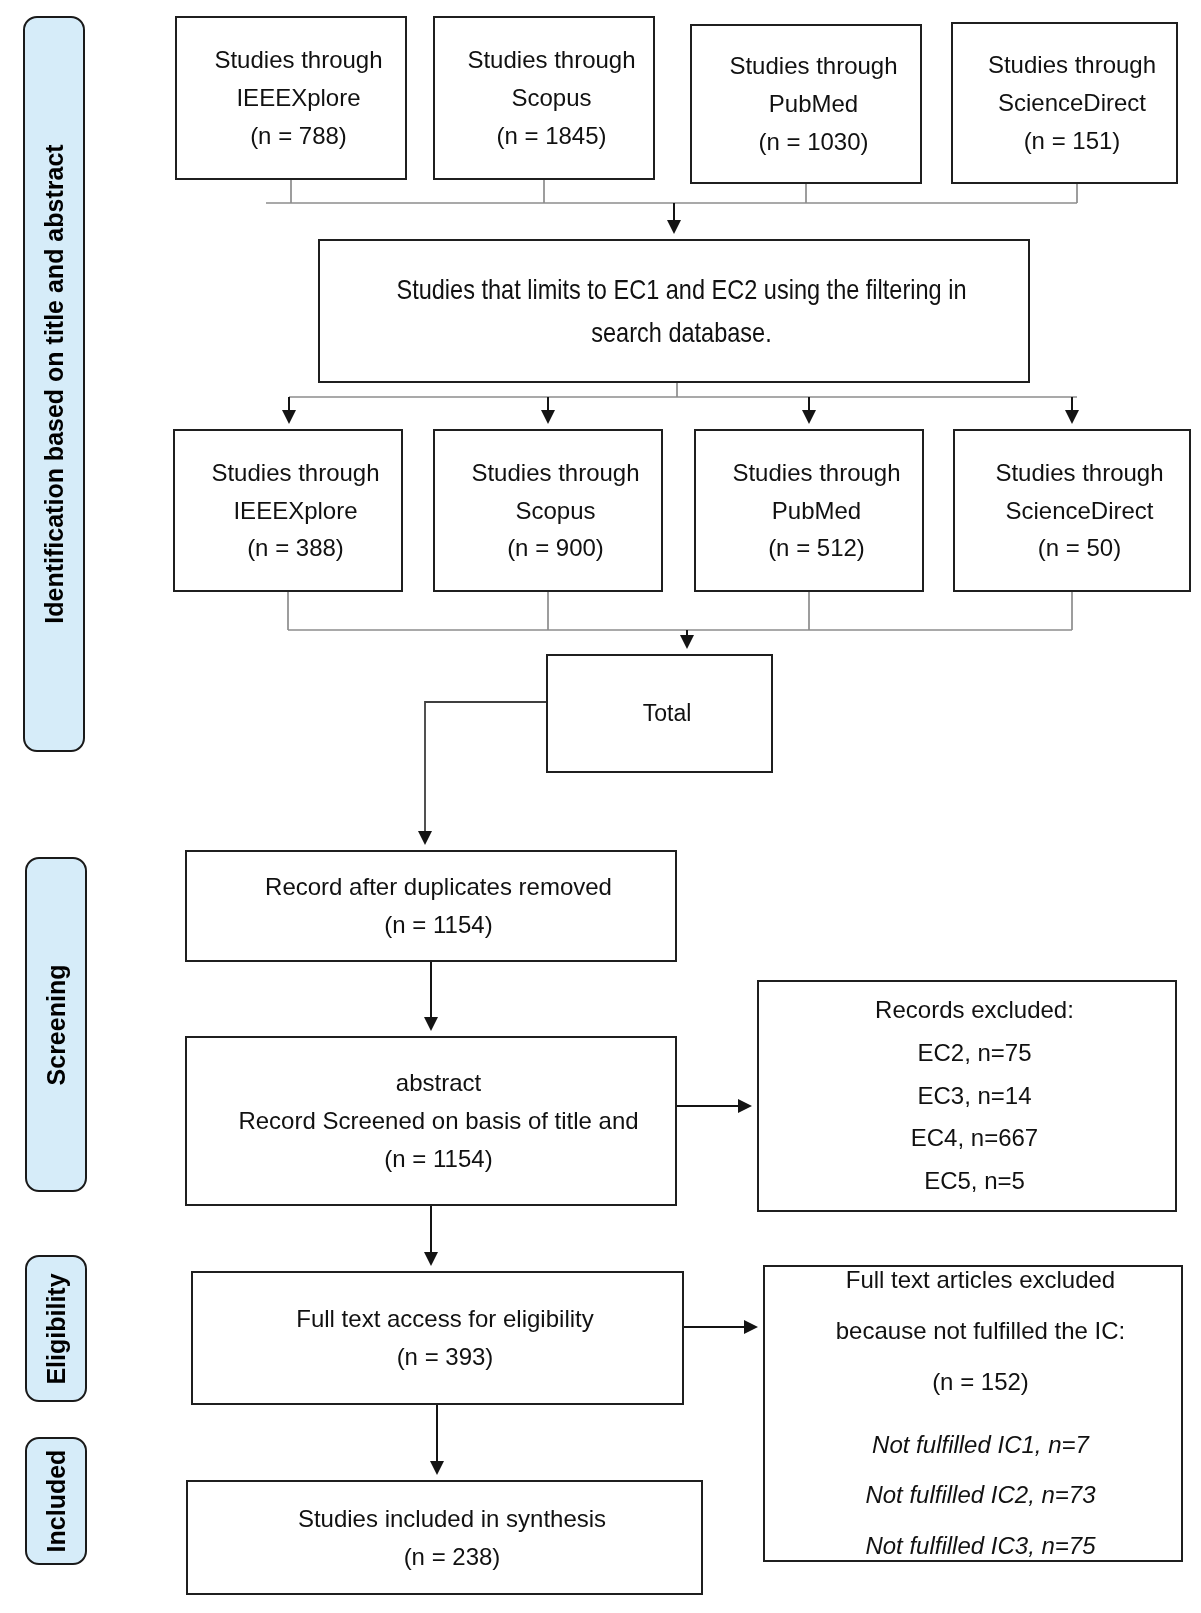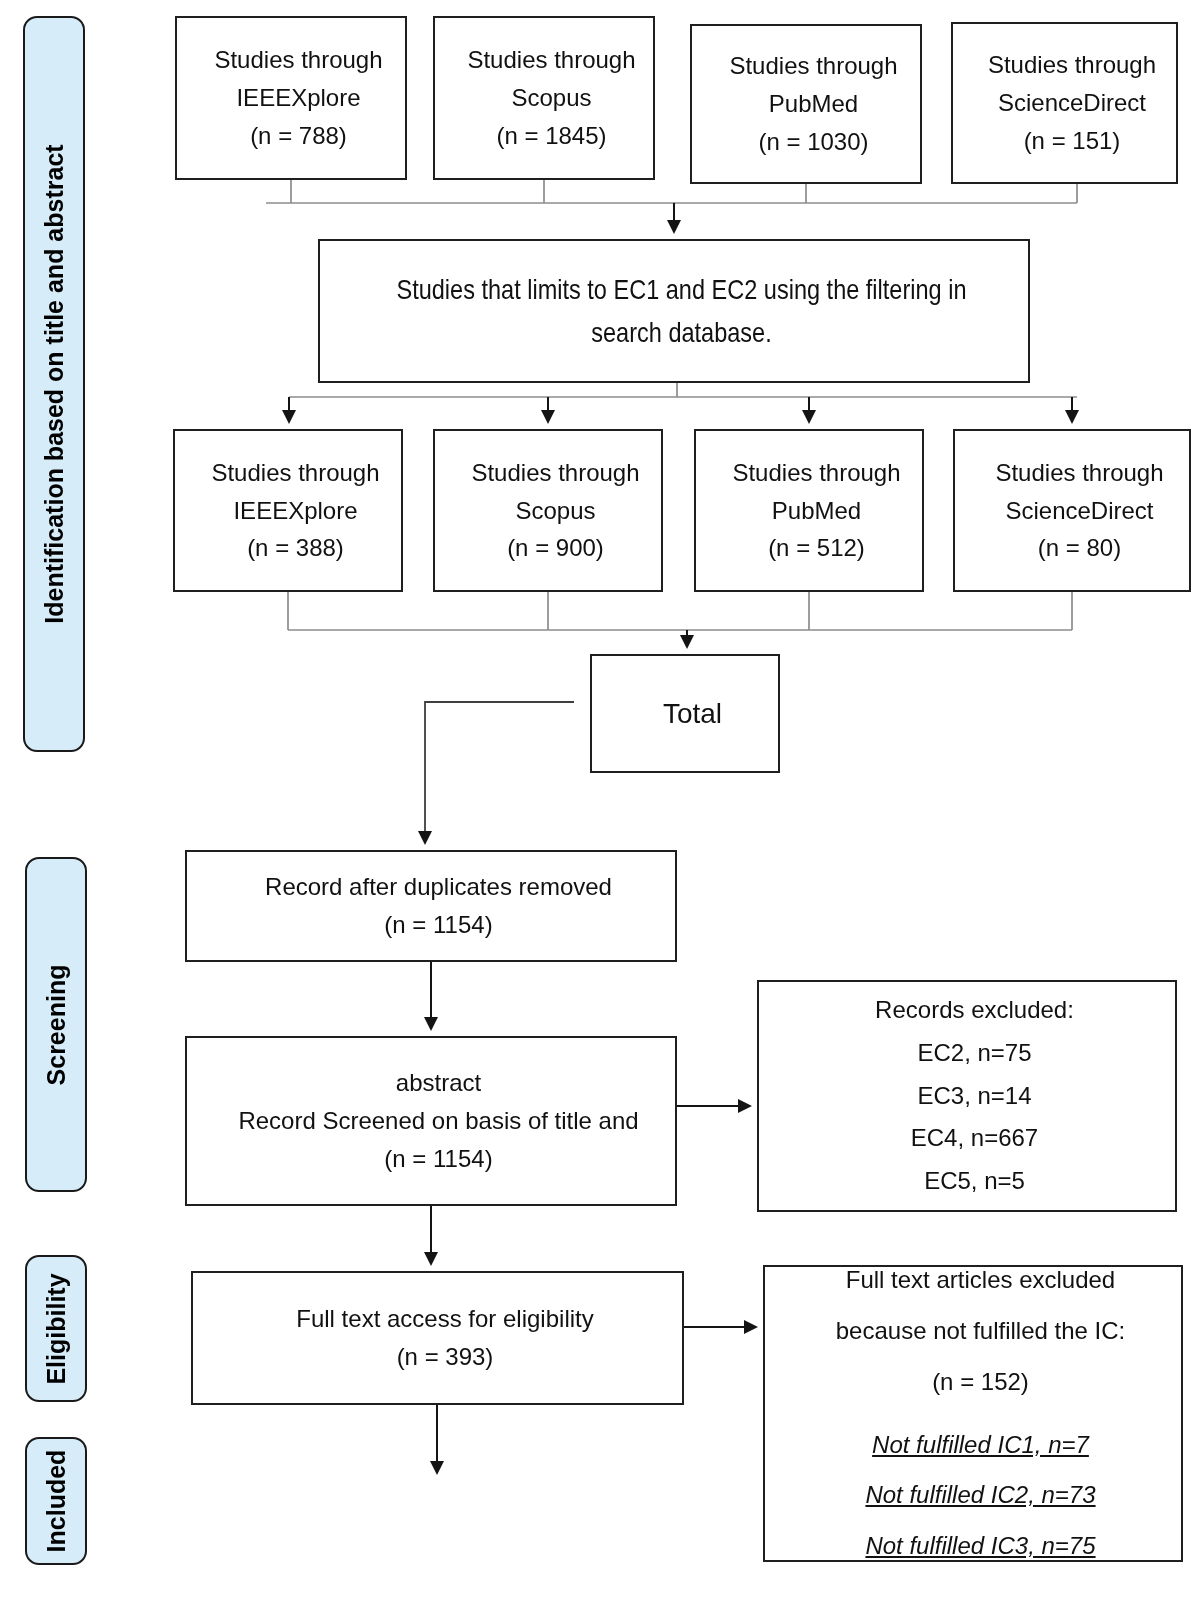--- a/index.html
+++ b/index.html
@@ -22,21 +22,21 @@
     text-align:center;font-size:24px;line-height:1.58;color:#111;padding-left:15px;
   }
   .box .ln{width:100%;}
   .condensed .squeeze{
     transform:scaleX(0.84);transform-origin:50% 50%;
     font-size:28px;line-height:1.55;white-space:nowrap;
   }
   .roomy{line-height:1.78;}
   .excl2{line-height:1.62;gap:12px;}
   .excl2 .gap{height:38px;}
-  .italic{font-style:italic;text-decoration:underline;}
+  .italic{font-style:italic;}
   svg.connectors{position:absolute;left:0;top:0;pointer-events:none;}
 </style>
 </head>
 <body>
 
 <div id="canvas">
 
   <svg class="connectors" width="1201" height="1613" viewBox="0 0 1201 1613" aria-hidden="true">
     <defs>
       <marker id="ah" markerUnits="userSpaceOnUse" markerWidth="16" markerHeight="16" refX="12" refY="7" orient="auto">
@@ -125,24 +125,24 @@
     <div class="ln">(n = 900)</div>
   </div>
   <div class="box" style="left:694px;top:429px;width:230px;height:163px">
     <div class="ln">Studies through</div>
     <div class="ln">PubMed</div>
     <div class="ln">(n = 512)</div>
   </div>
   <div class="box" style="left:953px;top:429px;width:238px;height:163px">
     <div class="ln">Studies through</div>
     <div class="ln">ScienceDirect</div>
-    <div class="ln">(n = 80)</div>
+    <div class="ln">(n = 50)</div>
   </div>
 
-  <div class="box" style="left:590px;top:654px;width:190px;height:119px;font-size:28px;line-height:1.7">
+  <div class="box" style="left:546px;top:654px;width:227px;height:119px;font-size:23px;line-height:1.7">
     <div class="ln">Total</div>
   </div>
 
   <div class="box" style="left:185px;top:850px;width:492px;height:112px">
     <div class="ln">Record after duplicates removed</div>
     <div class="ln">(n = 1154)</div>
   </div>
 
   <div class="box" style="left:185px;top:1036px;width:492px;height:170px">
     <div class="ln">abstract</div>
@@ -166,14 +166,18 @@
   <div class="box excl2" style="left:763px;top:1265px;width:420px;height:297px">
     <div class="ln">Full text articles excluded</div>
     <div class="ln">because not fulfilled the IC:</div>
     <div class="ln">(n = 152)</div>
     <div class="gap"></div>
     <div class="ln italic">Not fulfilled IC1, n=7</div>
     <div class="ln italic">Not fulfilled IC2, n=73</div>
     <div class="ln italic">Not fulfilled IC3, n=75</div>
   </div>
 
+  <div class="box" style="left:186px;top:1480px;width:517px;height:115px">
+    <div class="ln">Studies included in synthesis</div>
+    <div class="ln">(n = 238)</div>
+  </div>
 
 </div>
 
 </body></html>

